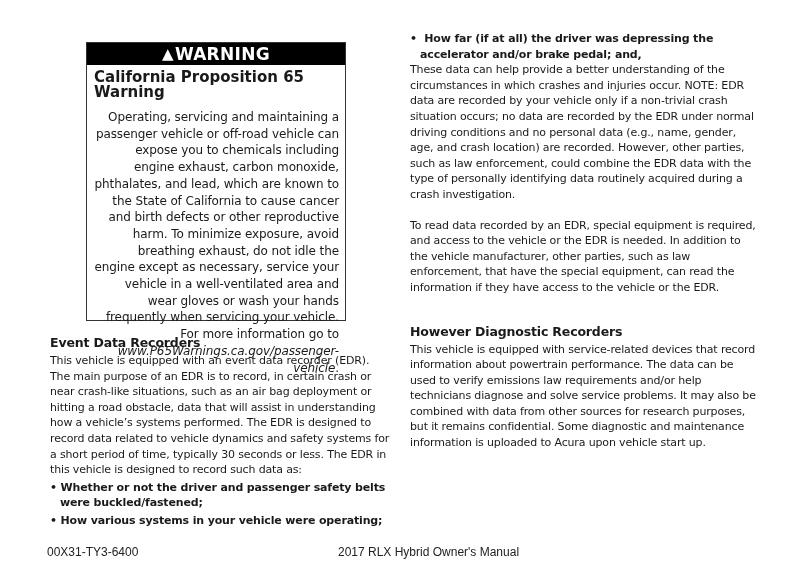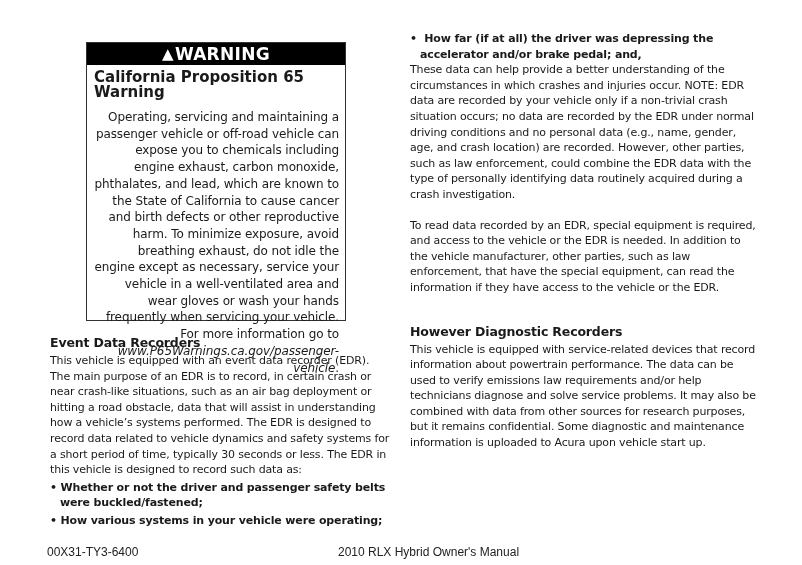--- a/index.html
+++ b/index.html
@@ -63,13 +63,13 @@
   <div class="para">These data can help provide a better understanding of the circumstances in which crashes and injuries occur. NOTE: EDR data are recorded by your vehicle only if a non-trivial crash situation occurs; no data are recorded by the EDR under normal driving conditions and no personal data (e.g., name, gender, age, and crash location) are recorded. However, other parties, such as law enforcement, could combine the EDR data with the type of personally identifying data routinely acquired during a crash investigation.</div>
   <div class="gap"></div>
   <div class="para">To read data recorded by an EDR, special equipment is required, and access to the vehicle or the EDR is needed. In addition to the vehicle manufacturer, other parties, such as law enforcement, that have the special equipment, can read the information if they have access to the vehicle or the EDR.</div>
   <div class="gap"></div>
   <div class="gap" style="height:12px"></div>
   <div class="section-title">However Diagnostic Recorders</div>
   <div class="para">This vehicle is equipped with service-related devices that record information about powertrain performance. The data can be used to verify emissions law requirements and/or help technicians diagnose and solve service problems. It may also be combined with data from other sources for research purposes, but it remains confidential. Some diagnostic and maintenance information is uploaded to Acura upon vehicle start up.</div>
 </div>
 
 <div class="footer footer-left">00X31-TY3-6400</div>
-<div class="footer footer-center">2010 RLX Hybrid Owner's Manual</div>
+<div class="footer footer-center">2017 RLX Hybrid Owner's Manual</div>
 
 </body></html>

